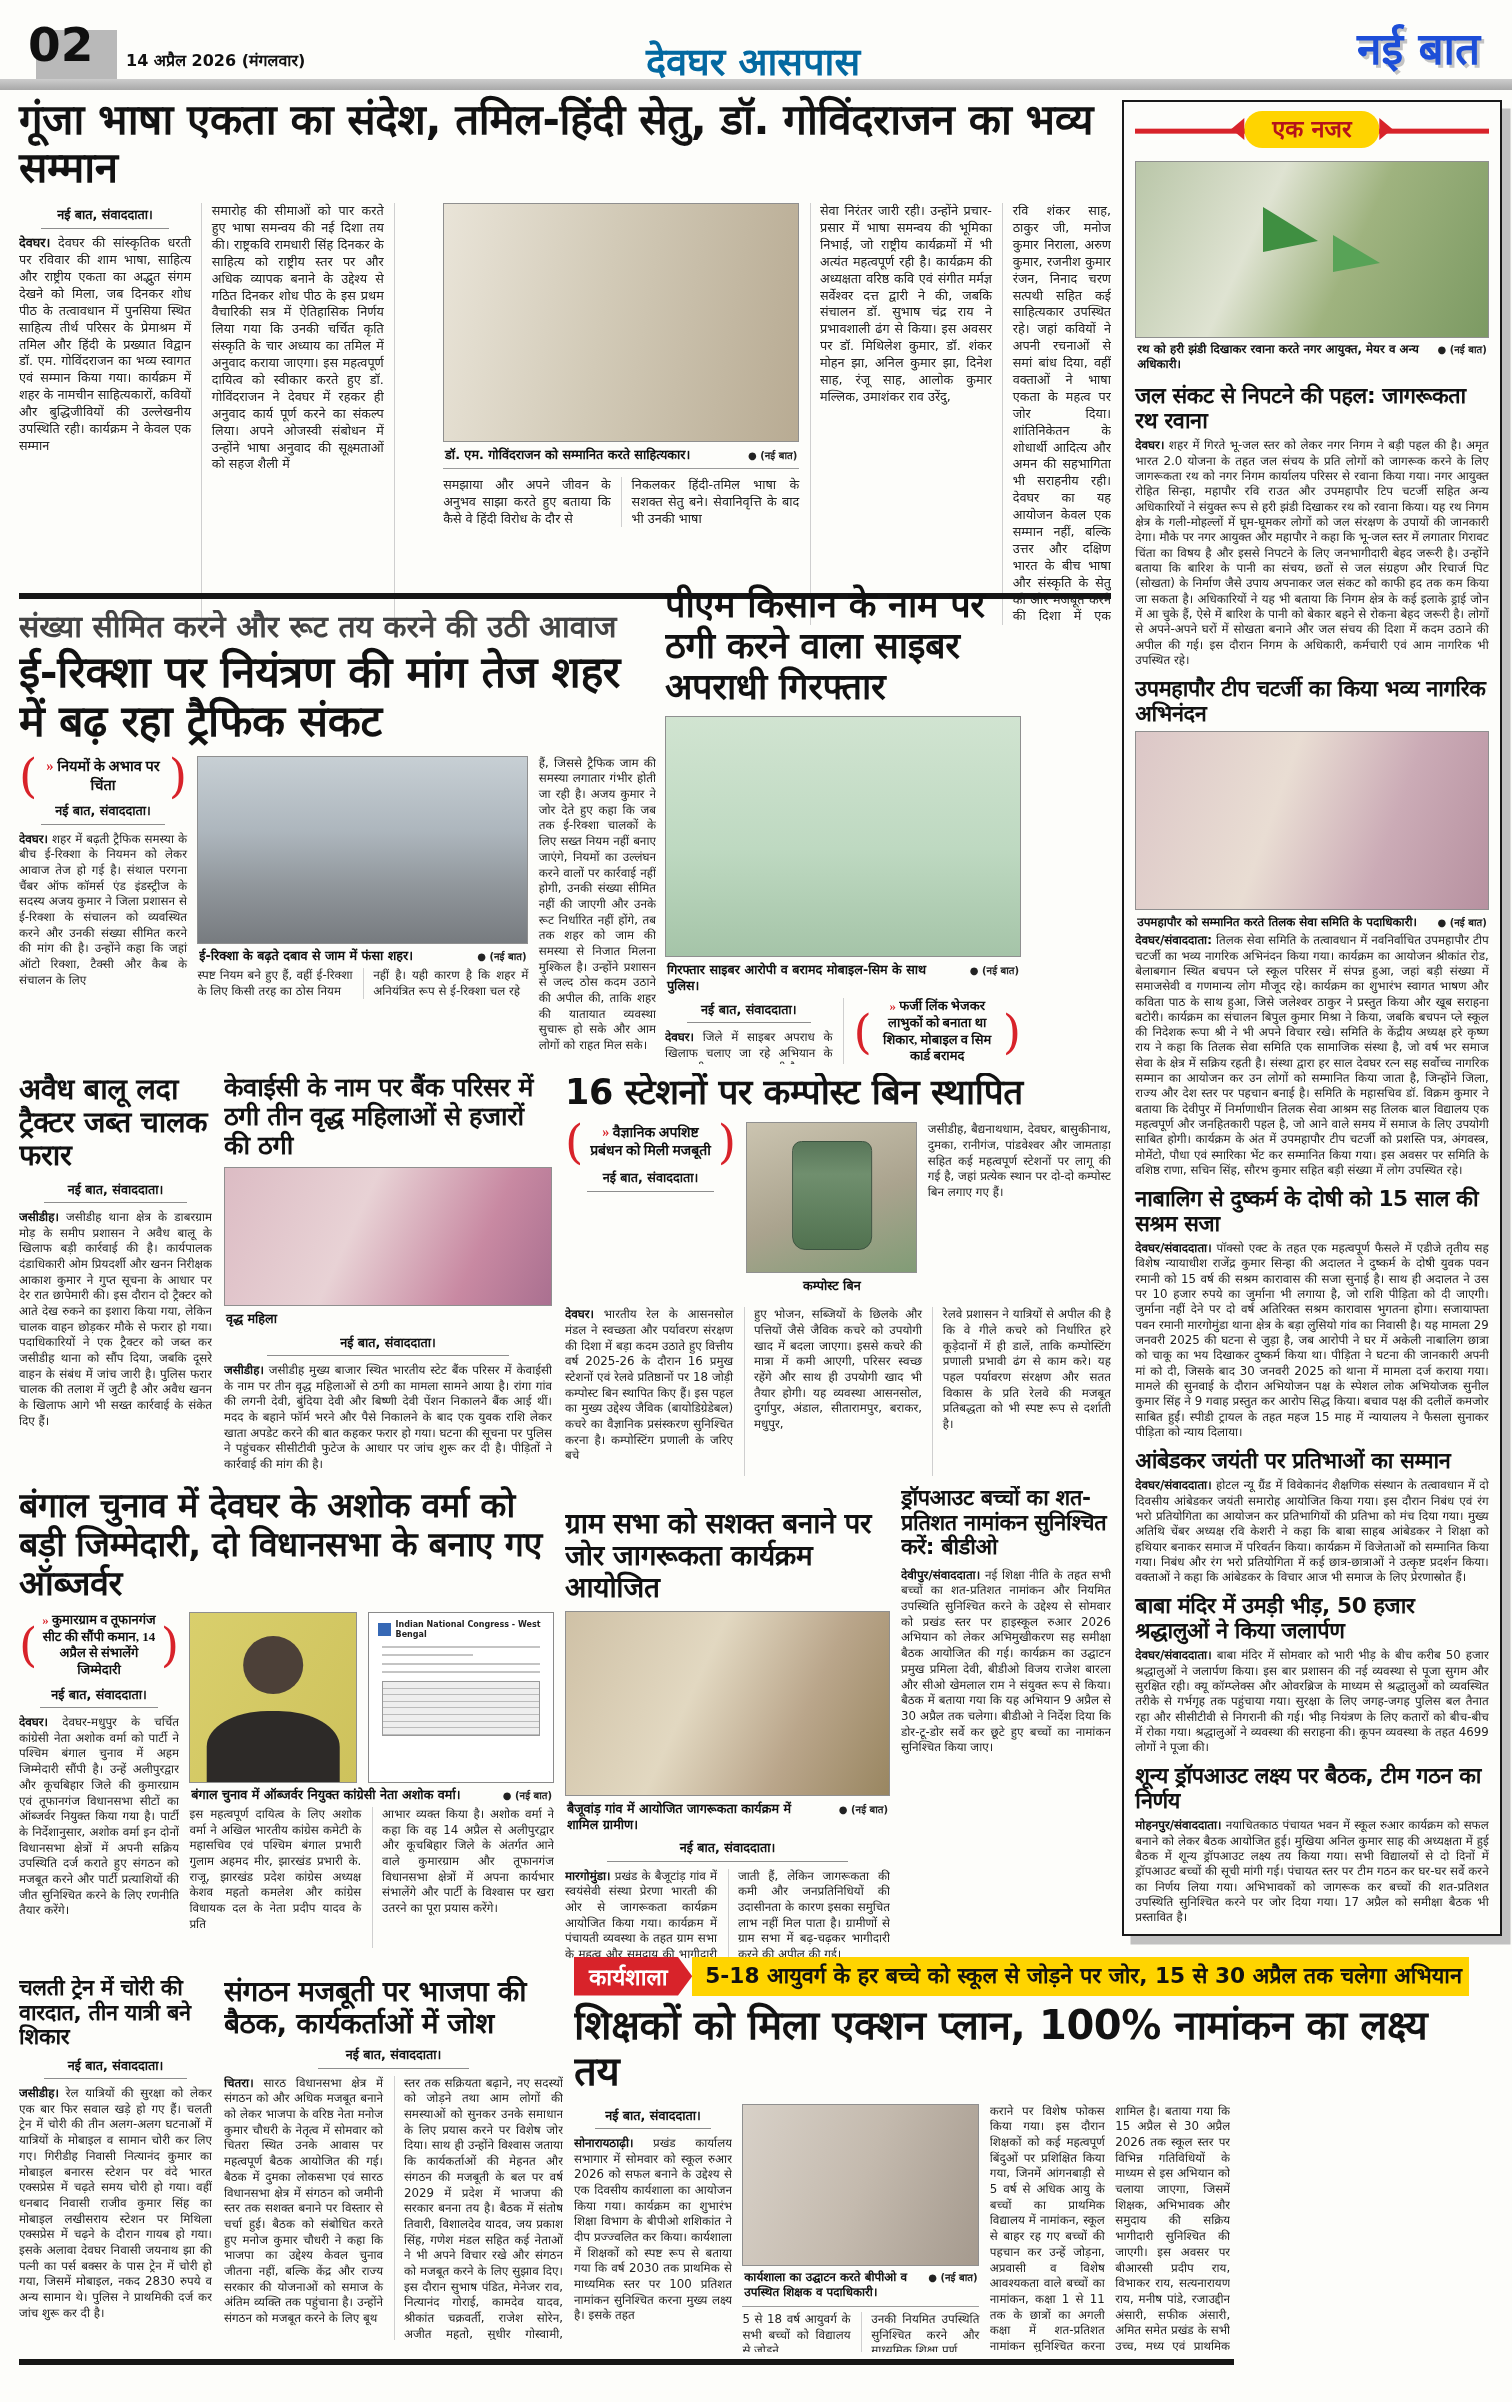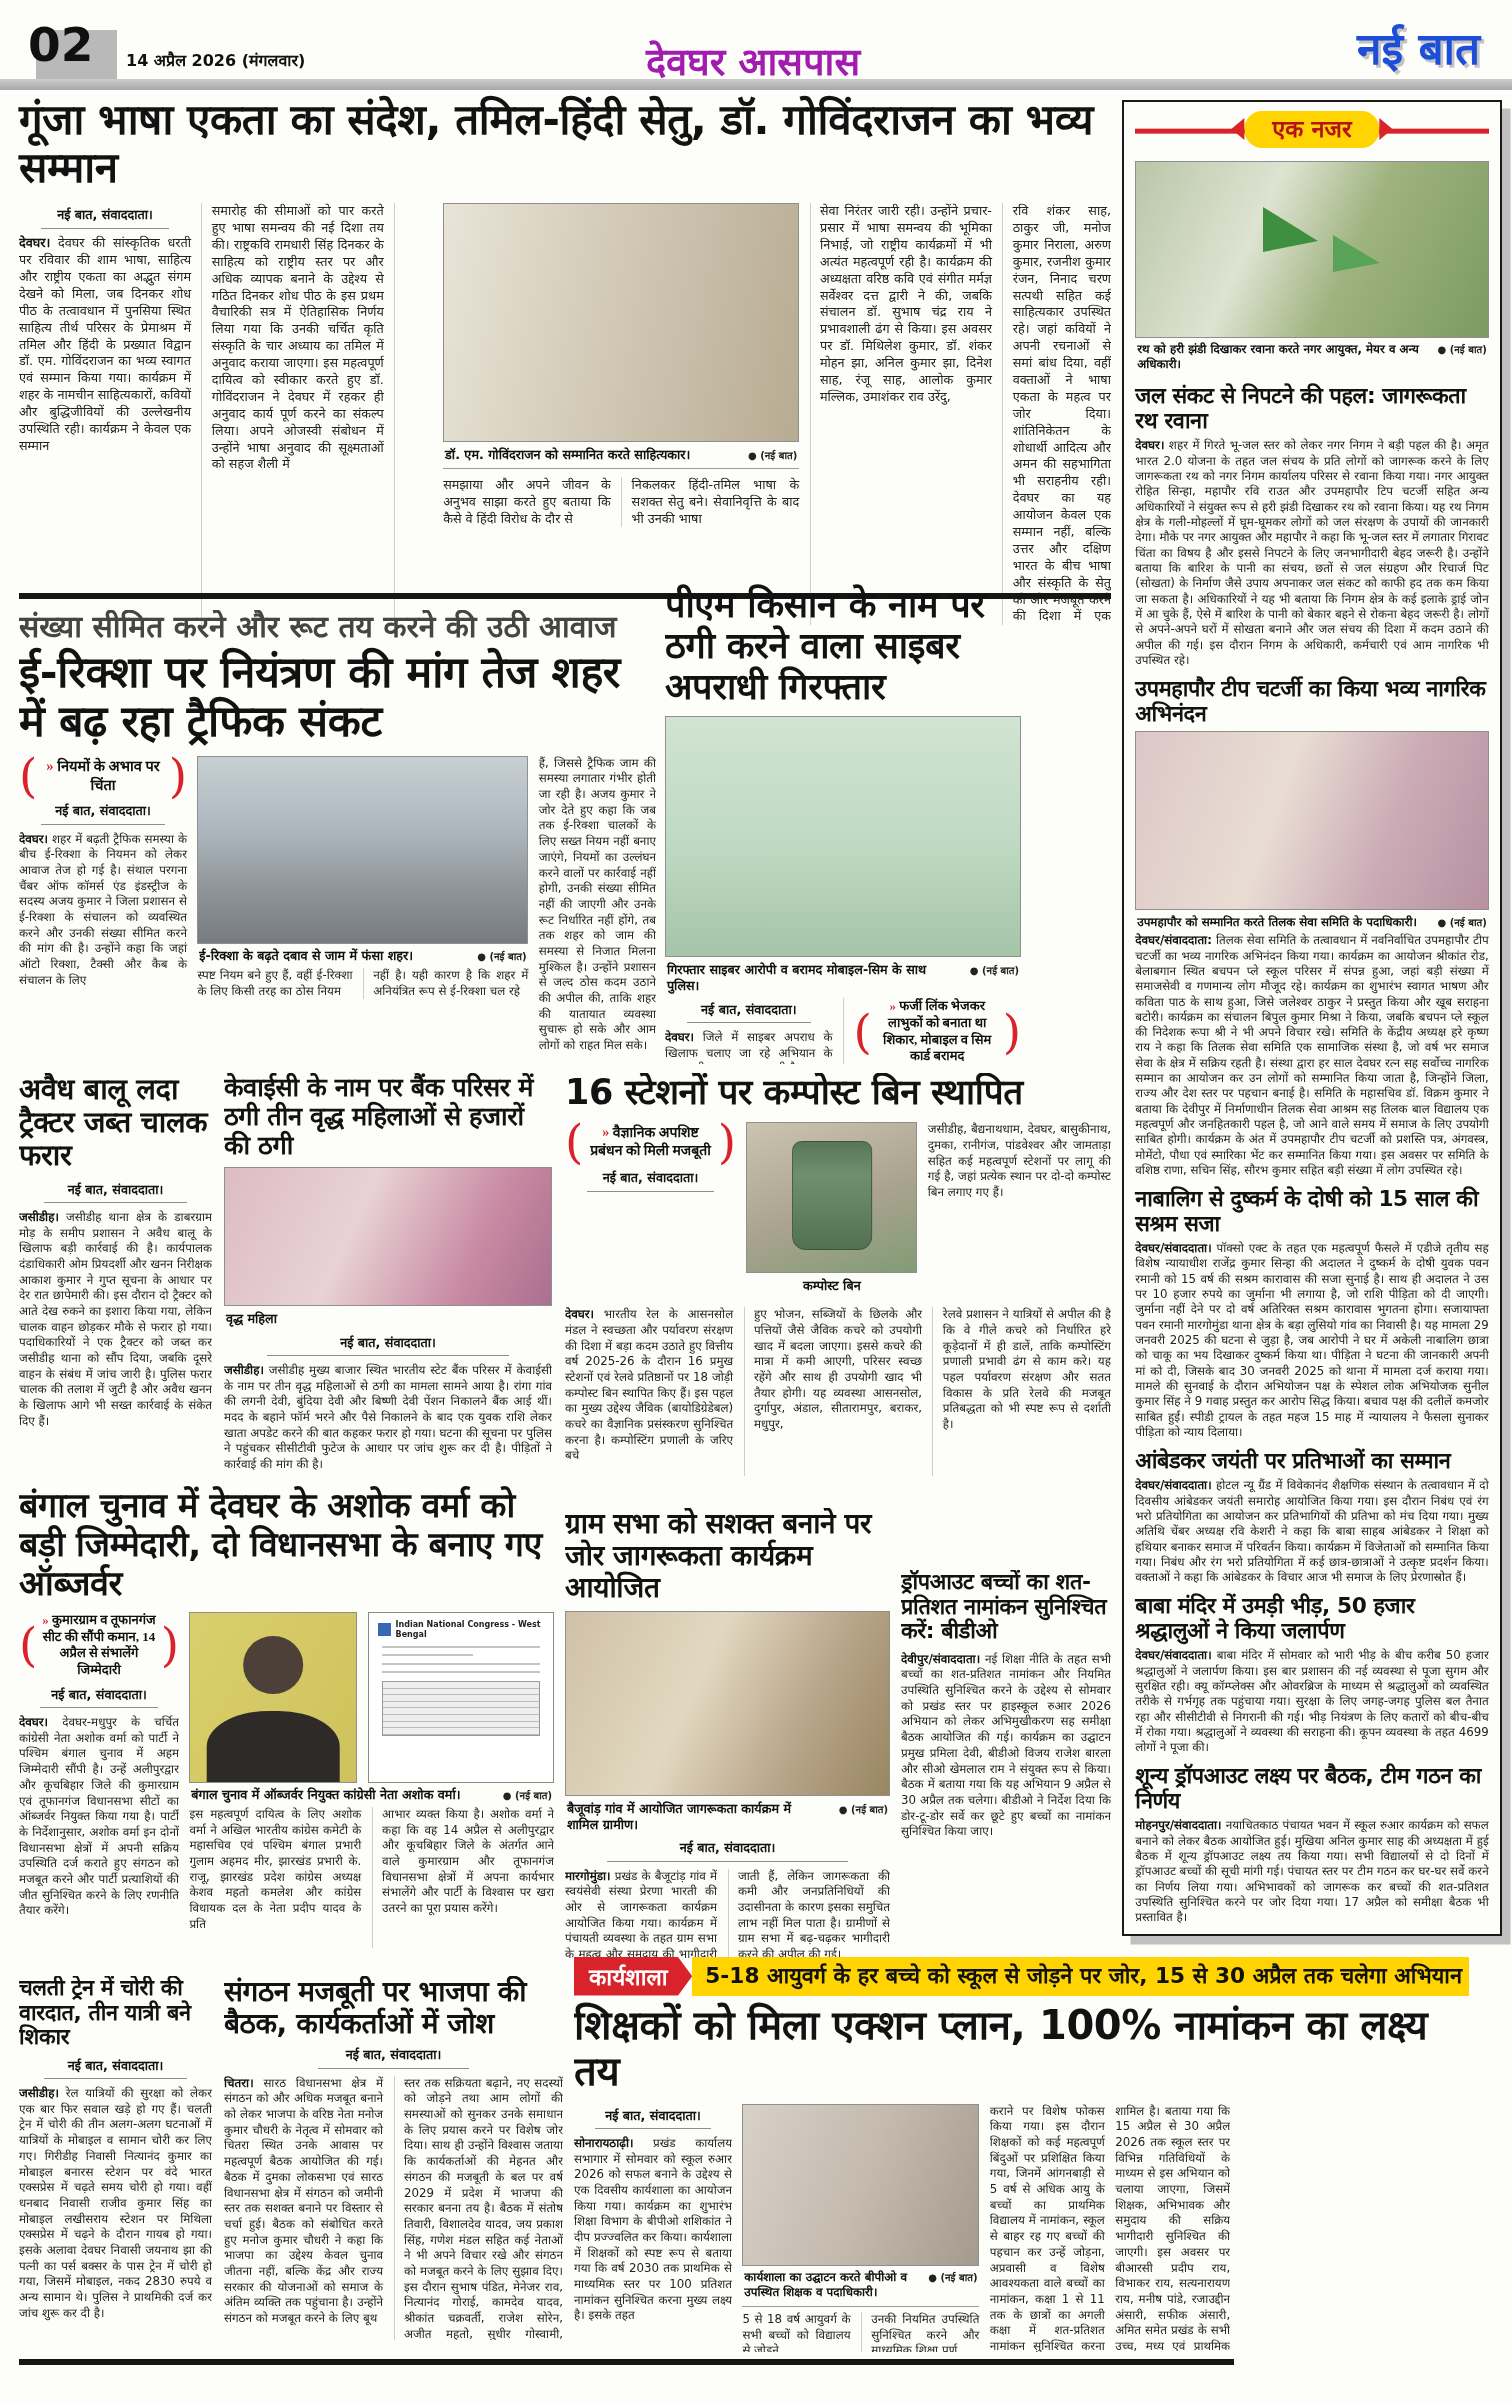--- a/index.html
+++ b/index.html
@@ -45,21 +45,21 @@
   .doc-table{margin:7.5px 3.8px 0;height:53px;background:repeating-linear-gradient(#eee 0 5.6px,#bbb 5.6px 6.6px);border:0.9px solid #999;}
   .subbox{display:flex;align-items:center;margin:0 0 5.6px;}
   .paren{color:#d8232a;font-family:"DejaVu Serif","Liberation Serif",serif;font-size:47px;line-height:0.85;font-weight:400;flex:0 0 auto;}
   .subtext{flex:1;font-weight:800;font-size:14.6px;text-align:center;line-height:1.3;padding:0 2.8px;color:#101010;font-family:Liberation Serif, serif;}
   .arrow{color:#d8232a;font-weight:900;}
   .rule{background:#161616;}
   
   .pagenum-shadow{background:#b9b9b9;}
   .pagenum{font-size:47px;font-weight:900;color:#101010;line-height:1;}
   .hdate{font-size:16px;font-weight:800;color:#111;}
-  .sectitle{font-size:38px;font-weight:900;color:#a21caf;text-align:center;}
+  .sectitle{font-size:38px;font-weight:900;color:#0369a1;text-align:center;}
   .masthead{font-size:44px;font-weight:700;color:#1d4ed8;text-shadow:2.8px 2.8px 0 #c3c3c3;}
   .graybar{background:linear-gradient(#cdcdcd,#a8a8a8);}
   
   .rail{border:2.8px solid #1a1a1a;box-shadow:8.5px 8.5px 0 #c0c0c0;background:#fdfdfa;padding:9.4px 11.3px;}
   .eknajar{position:relative;height:40px;margin:0 0 9.4px;}
   .eknajar .line{position:absolute;left:0;right:0;top:50%;height:4.7px;background:#d8232a;transform:translateY(-50%);}
   .eknajar .badge{position:absolute;left:50%;top:0;transform:translateX(-50%);background:#ffd400;color:#b5131b;font-size:23.5px;font-weight:900;padding:2.8px 28px;line-height:1.3;border-radius:18px;}
   .eknajar .badge::before,.eknajar .badge::after{content:"";position:absolute;top:50%;transform:translateY(-50%);width:0;height:0;border-top:11.3px solid transparent;border-bottom:11.3px solid transparent;}
   .eknajar .badge::before{left:-13px;border-right:13px solid #d8232a;}
   .eknajar .badge::after{right:-13px;border-left:13px solid #d8232a;}
@@ -255,21 +255,21 @@
       <span>बैजूवांड़ गांव में आयोजित जागरूकता कार्यक्रम में शामिल ग्रामीण।</span>
       <span class="credit">● (नई बात)</span>
     </div>
     <div class="byline">नई बात, संवाददाता।</div>
     <div class="cols vr clip" style="height:122px;">
       <div class="body sm"><b>मारगोमुंडा।</b> <span>प्रखंड के बैजूटांड़ गांव में स्वयंसेवी संस्था प्रेरणा भारती की ओर से जागरूकता कार्यक्रम आयोजित किया गया। कार्यक्रम में पंचायती व्यवस्था के तहत ग्राम सभा के महत्व और समुदाय की भागीदारी पर चर्चा की गई। कार्यक्रम समन्वयक अरुण कुमार निर्झर ने कहा कि ग्राम सभा के माध्यम से गांव के विकास की योजनाएं बनाई</span></div>
       <div class="body sm">जाती हैं, लेकिन जागरूकता की कमी और जनप्रतिनिधियों की उदासीनता के कारण इसका समुचित लाभ नहीं मिल पाता है। ग्रामीणों से ग्राम सभा में बढ़-चढ़कर भागीदारी करने की अपील की गई।</div>
     </div>
   </div>
 
-  <div class="abs clip" style="left:901px;top:1570px;width:210px;height:473px;">
+  <div class="abs clip" style="left:901px;top:1486px;width:210px;height:473px;">
     <h3 class="hl" style="font-size:21.7px;">ड्रॉपआउट बच्चों का शत-प्रतिशत नामांकन सुनिश्चित करें: बीडीओ</h3>
     <div class="body sm" style="margin-top:7.5px;"><b>देवीपुर/संवाददाता।</b> <span>नई शिक्षा नीति के तहत सभी बच्चों का शत-प्रतिशत नामांकन और नियमित उपस्थिति सुनिश्चित करने के उद्देश्य से सोमवार को प्रखंड स्तर पर हाइस्कूल रुआर 2026 अभियान को लेकर अभिमुखीकरण सह समीक्षा बैठक आयोजित की गई। कार्यक्रम का उद्घाटन प्रमुख प्रमिला देवी, बीडीओ विजय राजेश बारला और सीओ खेमलाल राम ने संयुक्त रूप से किया। बैठक में बताया गया कि यह अभियान 9 अप्रैल से 30 अप्रैल तक चलेगा। बीडीओ ने निर्देश दिया कि डोर-टू-डोर सर्वे कर छूटे हुए बच्चों का नामांकन सुनिश्चित किया जाए।</span></div>
   </div>
 
   <div class="abs clip" style="left:19px;top:1976px;width:193px;height:375px;">
     <h3 class="hl" style="font-size:21.7px;">चलती ट्रेन में चोरी की वारदात, तीन यात्री बने शिकार</h3>
     <div class="byline" style="margin-top:5.6px;">नई बात, संवाददाता।</div>
     <div class="body sm"><b>जसीडीह।</b> <span>रेल यात्रियों की सुरक्षा को लेकर एक बार फिर सवाल खड़े हो गए हैं। चलती ट्रेन में चोरी की तीन अलग-अलग घटनाओं में यात्रियों के मोबाइल व सामान चोरी कर लिए गए। गिरीडीह निवासी नित्यानंद कुमार का मोबाइल बनारस स्टेशन पर वंदे भारत एक्सप्रेस में चढ़ते समय चोरी हो गया। वहीं धनबाद निवासी राजीव कुमार सिंह का मोबाइल लखीसराय स्टेशन पर मिथिला एक्सप्रेस में चढ़ने के दौरान गायब हो गया। इसके अलावा देवघर निवासी जयनाथ झा की पत्नी का पर्स बक्सर के पास ट्रेन में चोरी हो गया, जिसमें मोबाइल, नकद 2830 रुपये व अन्य सामान थे। पुलिस ने प्राथमिकी दर्ज कर जांच शुरू कर दी है।</span></div>
   </div>
 

